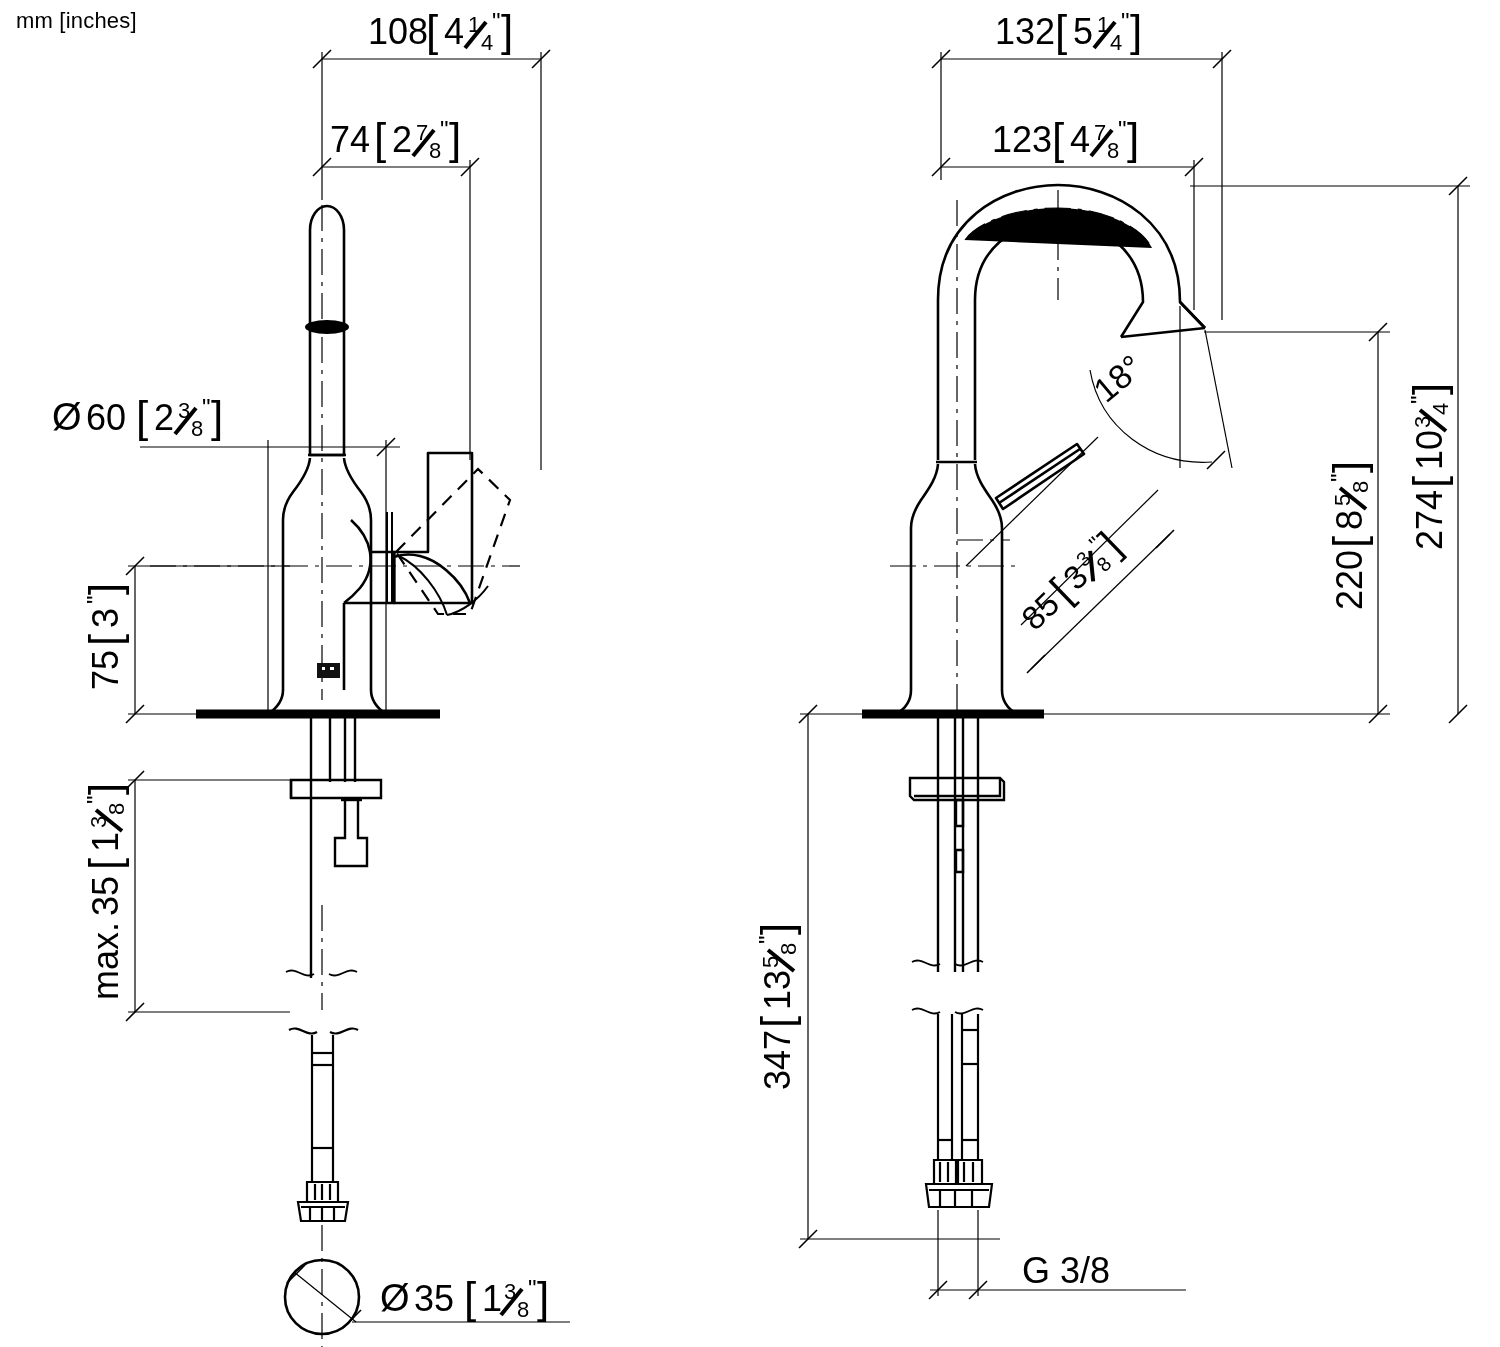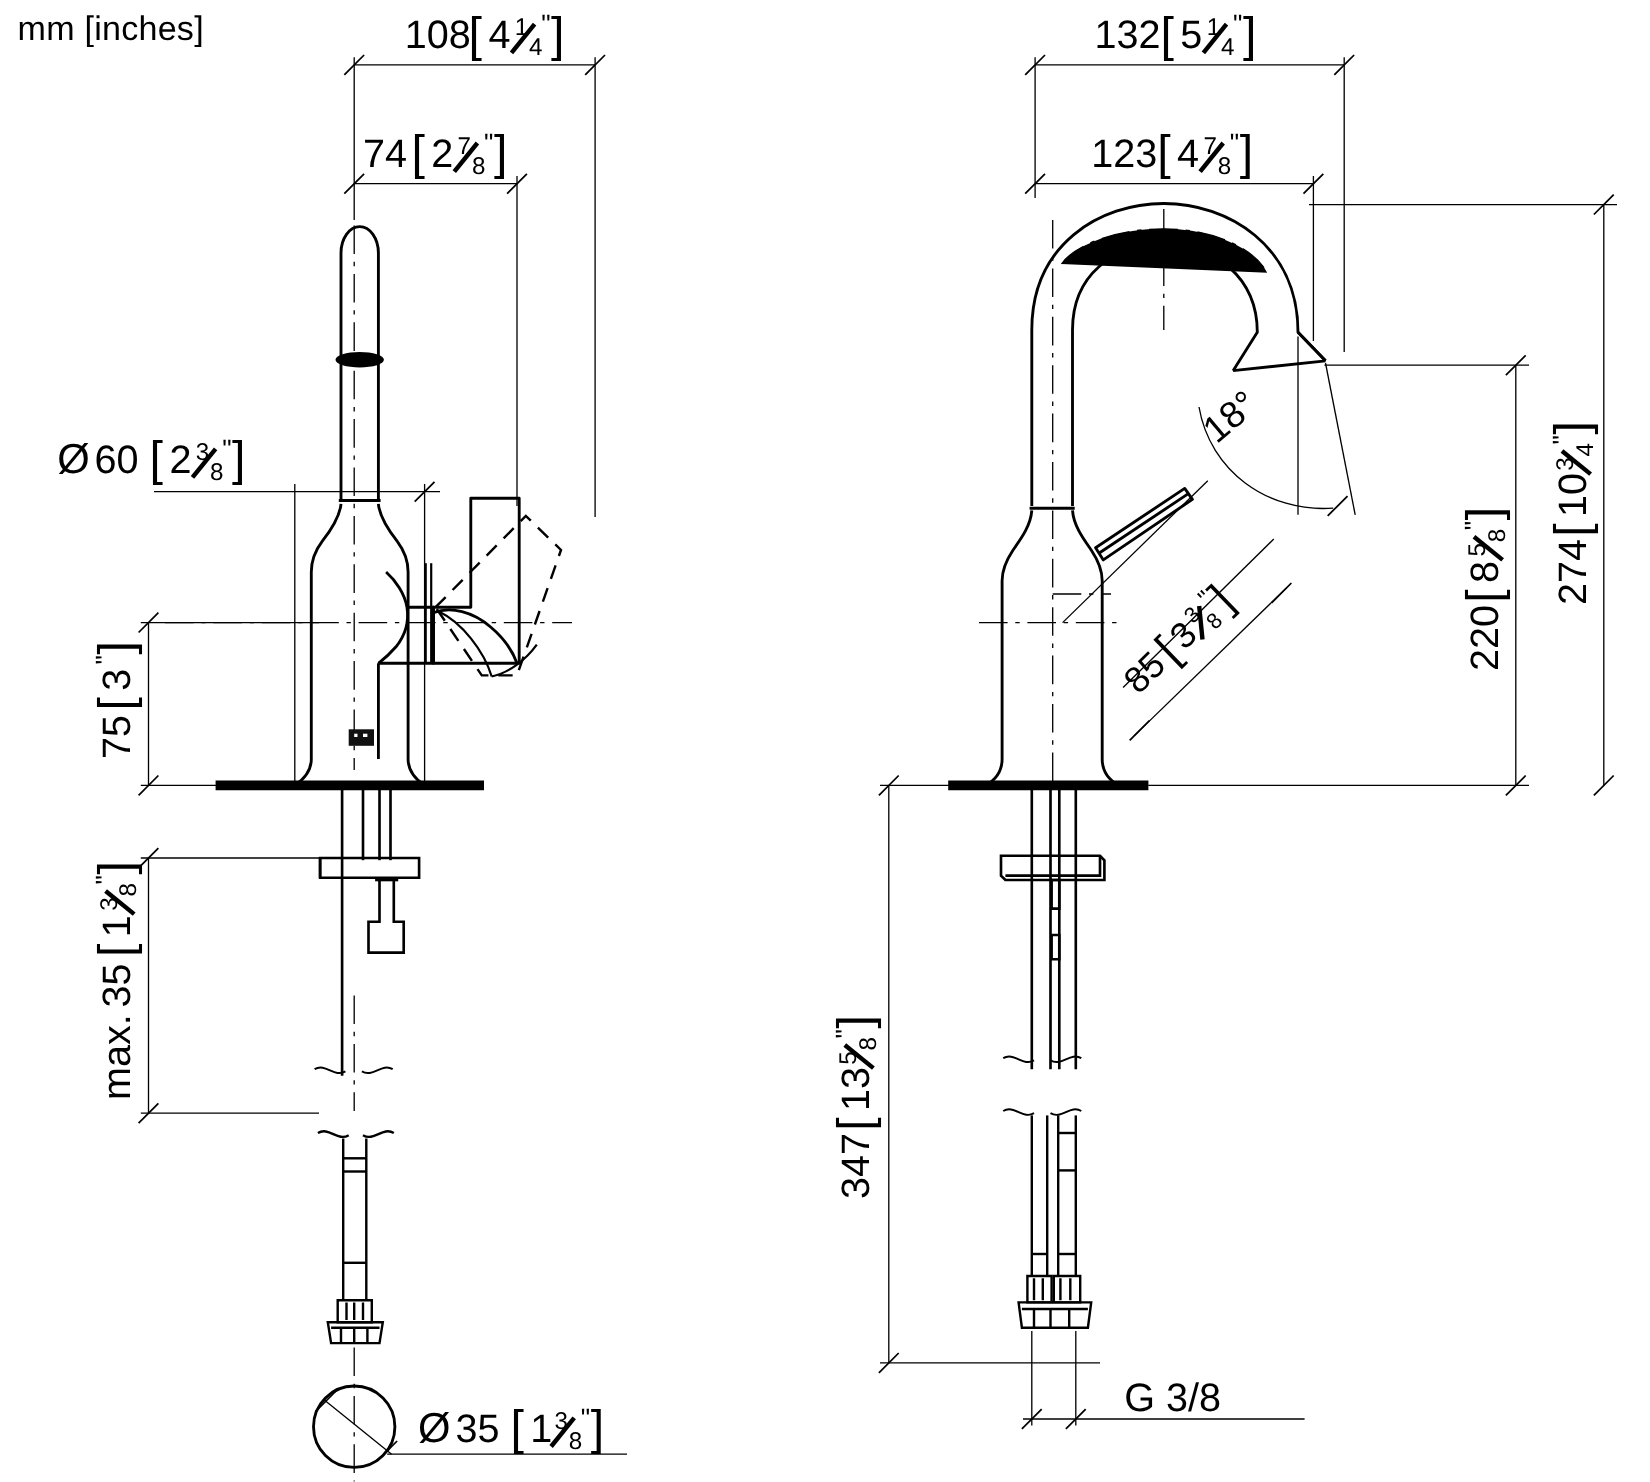--- a/index.html
+++ b/index.html
@@ -1,20 +1,20 @@
 <!DOCTYPE html>
 <html><head>
 <meta charset="utf-8">
 <style>
   html,body{margin:0;padding:0;background:#ffffff;}
   body{width:1500px;height:1347px;position:relative;
        font-family:"Liberation Sans",sans-serif;color:#000;}
   #sheet{position:absolute;left:0;top:0;width:1500px;height:1347px;}
   svg{display:block;}
-  .unit-label{position:absolute;left:16px;top:8px;font-size:31px;letter-spacing:.2px;}
+  .unit-label{position:absolute;left:16px;top:8px;font-size:22px;letter-spacing:.2px;}
   text{font-family:"Liberation Sans",sans-serif;fill:#000;}
 </style>
 </head>
 <body>
 
 <div class="unit-label">mm [inches]</div>
 
 <div id="sheet">
 <svg width="1500" height="1347" viewBox="0 0 1500 1347" xmlns="http://www.w3.org/2000/svg">
   <defs>

